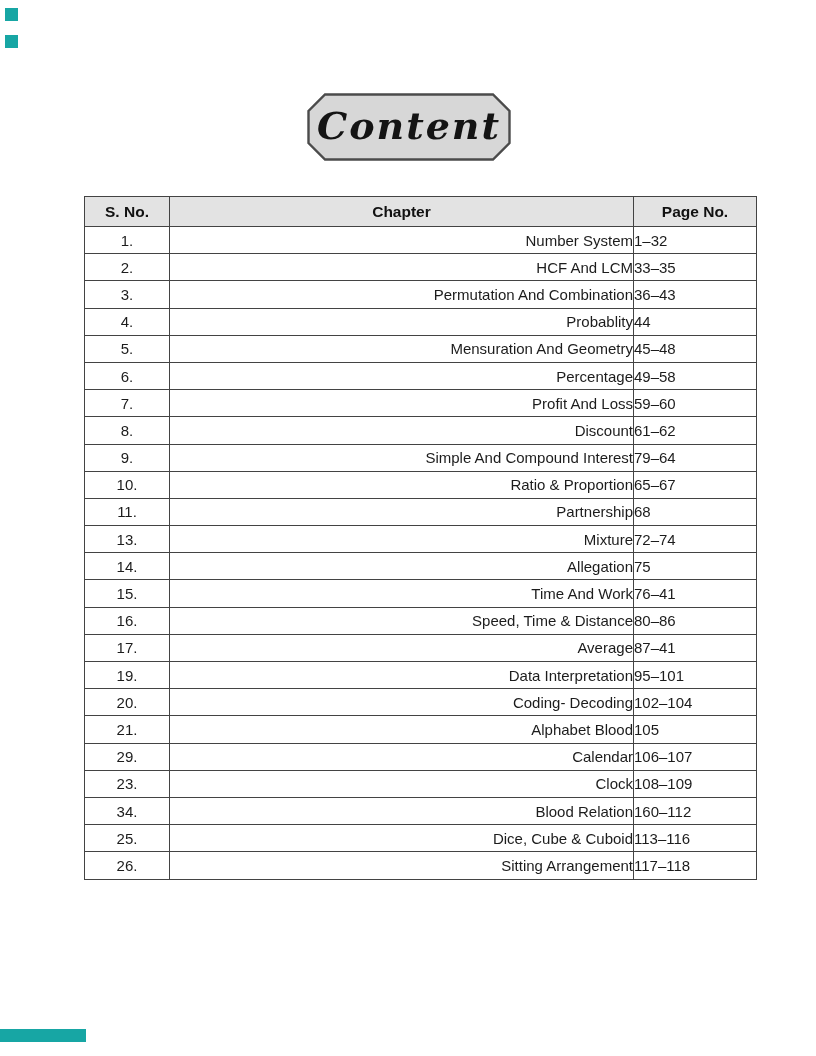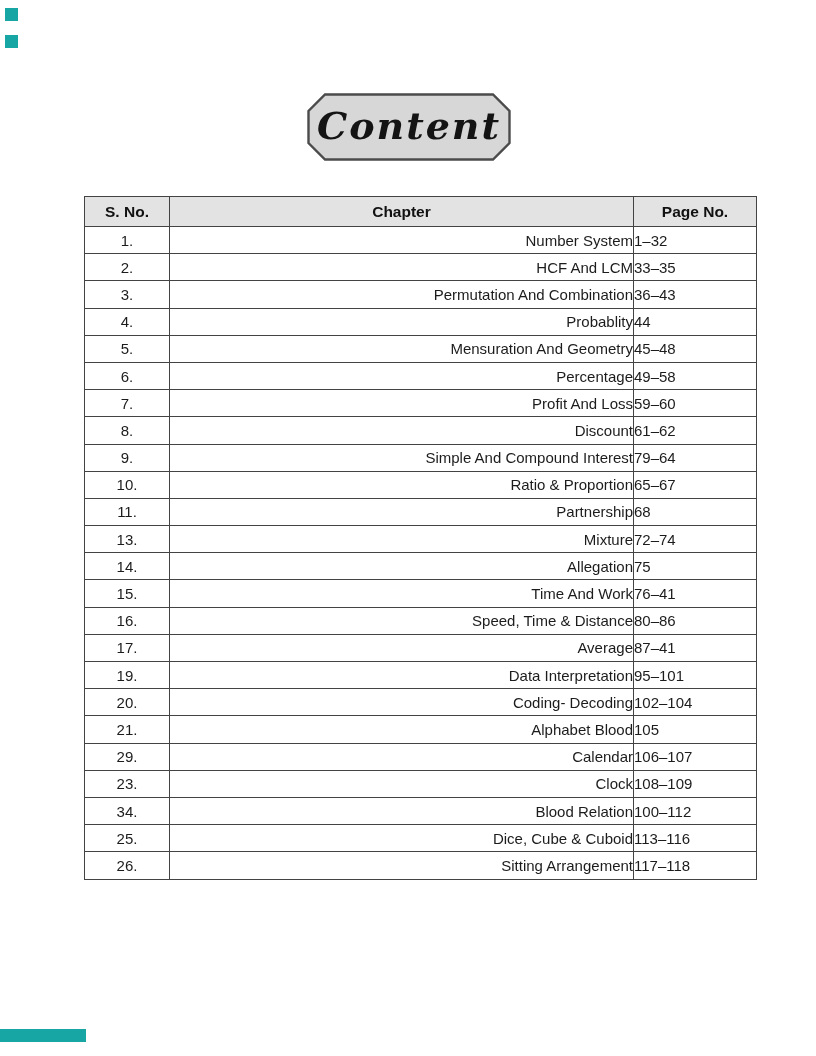--- a/index.html
+++ b/index.html
@@ -196,21 +196,21 @@
         <td class="c-pages">106–107</td>
       </tr>
       <tr>
         <td class="c-sno">23.</td>
         <td class="c-chapter">Clock</td>
         <td class="c-pages">108–109</td>
       </tr>
       <tr>
         <td class="c-sno">34.</td>
         <td class="c-chapter">Blood Relation</td>
-        <td class="c-pages">100–112</td>
+        <td class="c-pages">160–112</td>
       </tr>
       <tr>
         <td class="c-sno">25.</td>
         <td class="c-chapter">Dice, Cube &amp; Cuboid</td>
         <td class="c-pages">113–116</td>
       </tr>
       <tr>
         <td class="c-sno">26.</td>
         <td class="c-chapter">Sitting Arrangement</td>
         <td class="c-pages">117–118</td>

